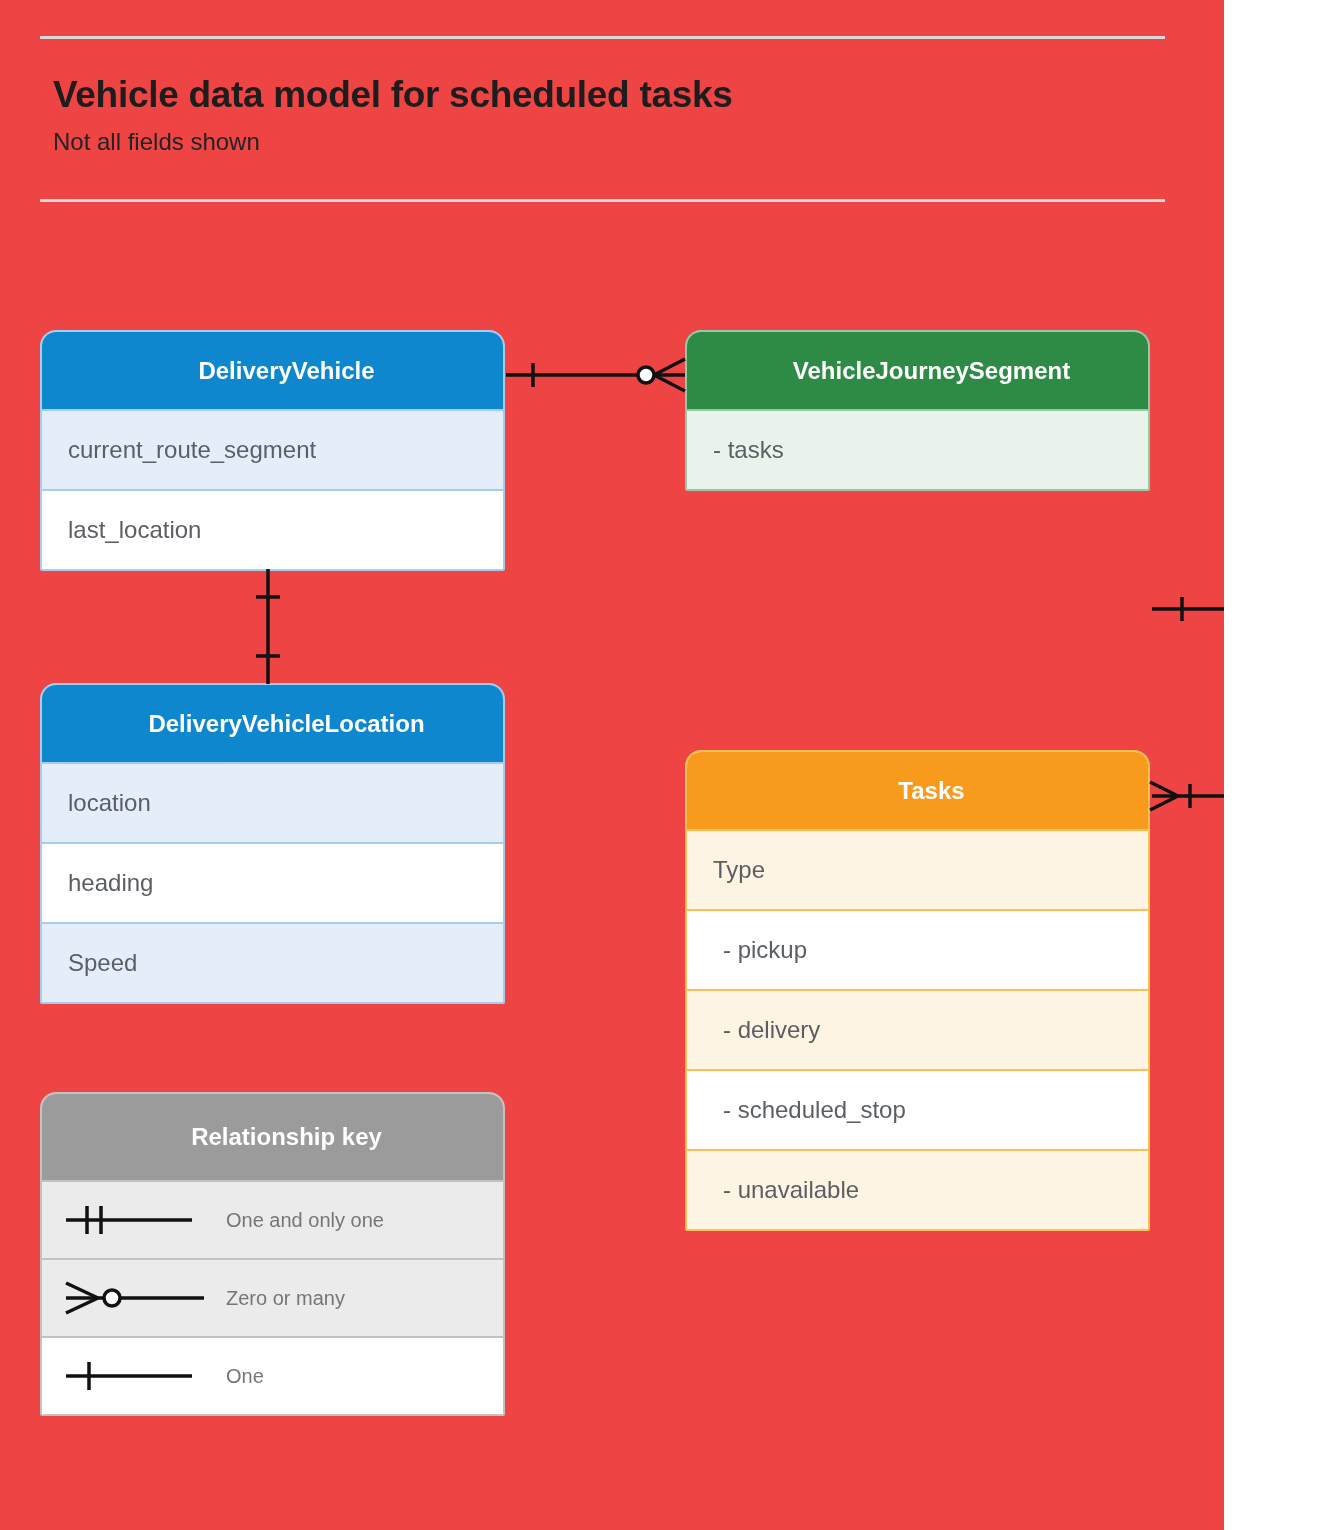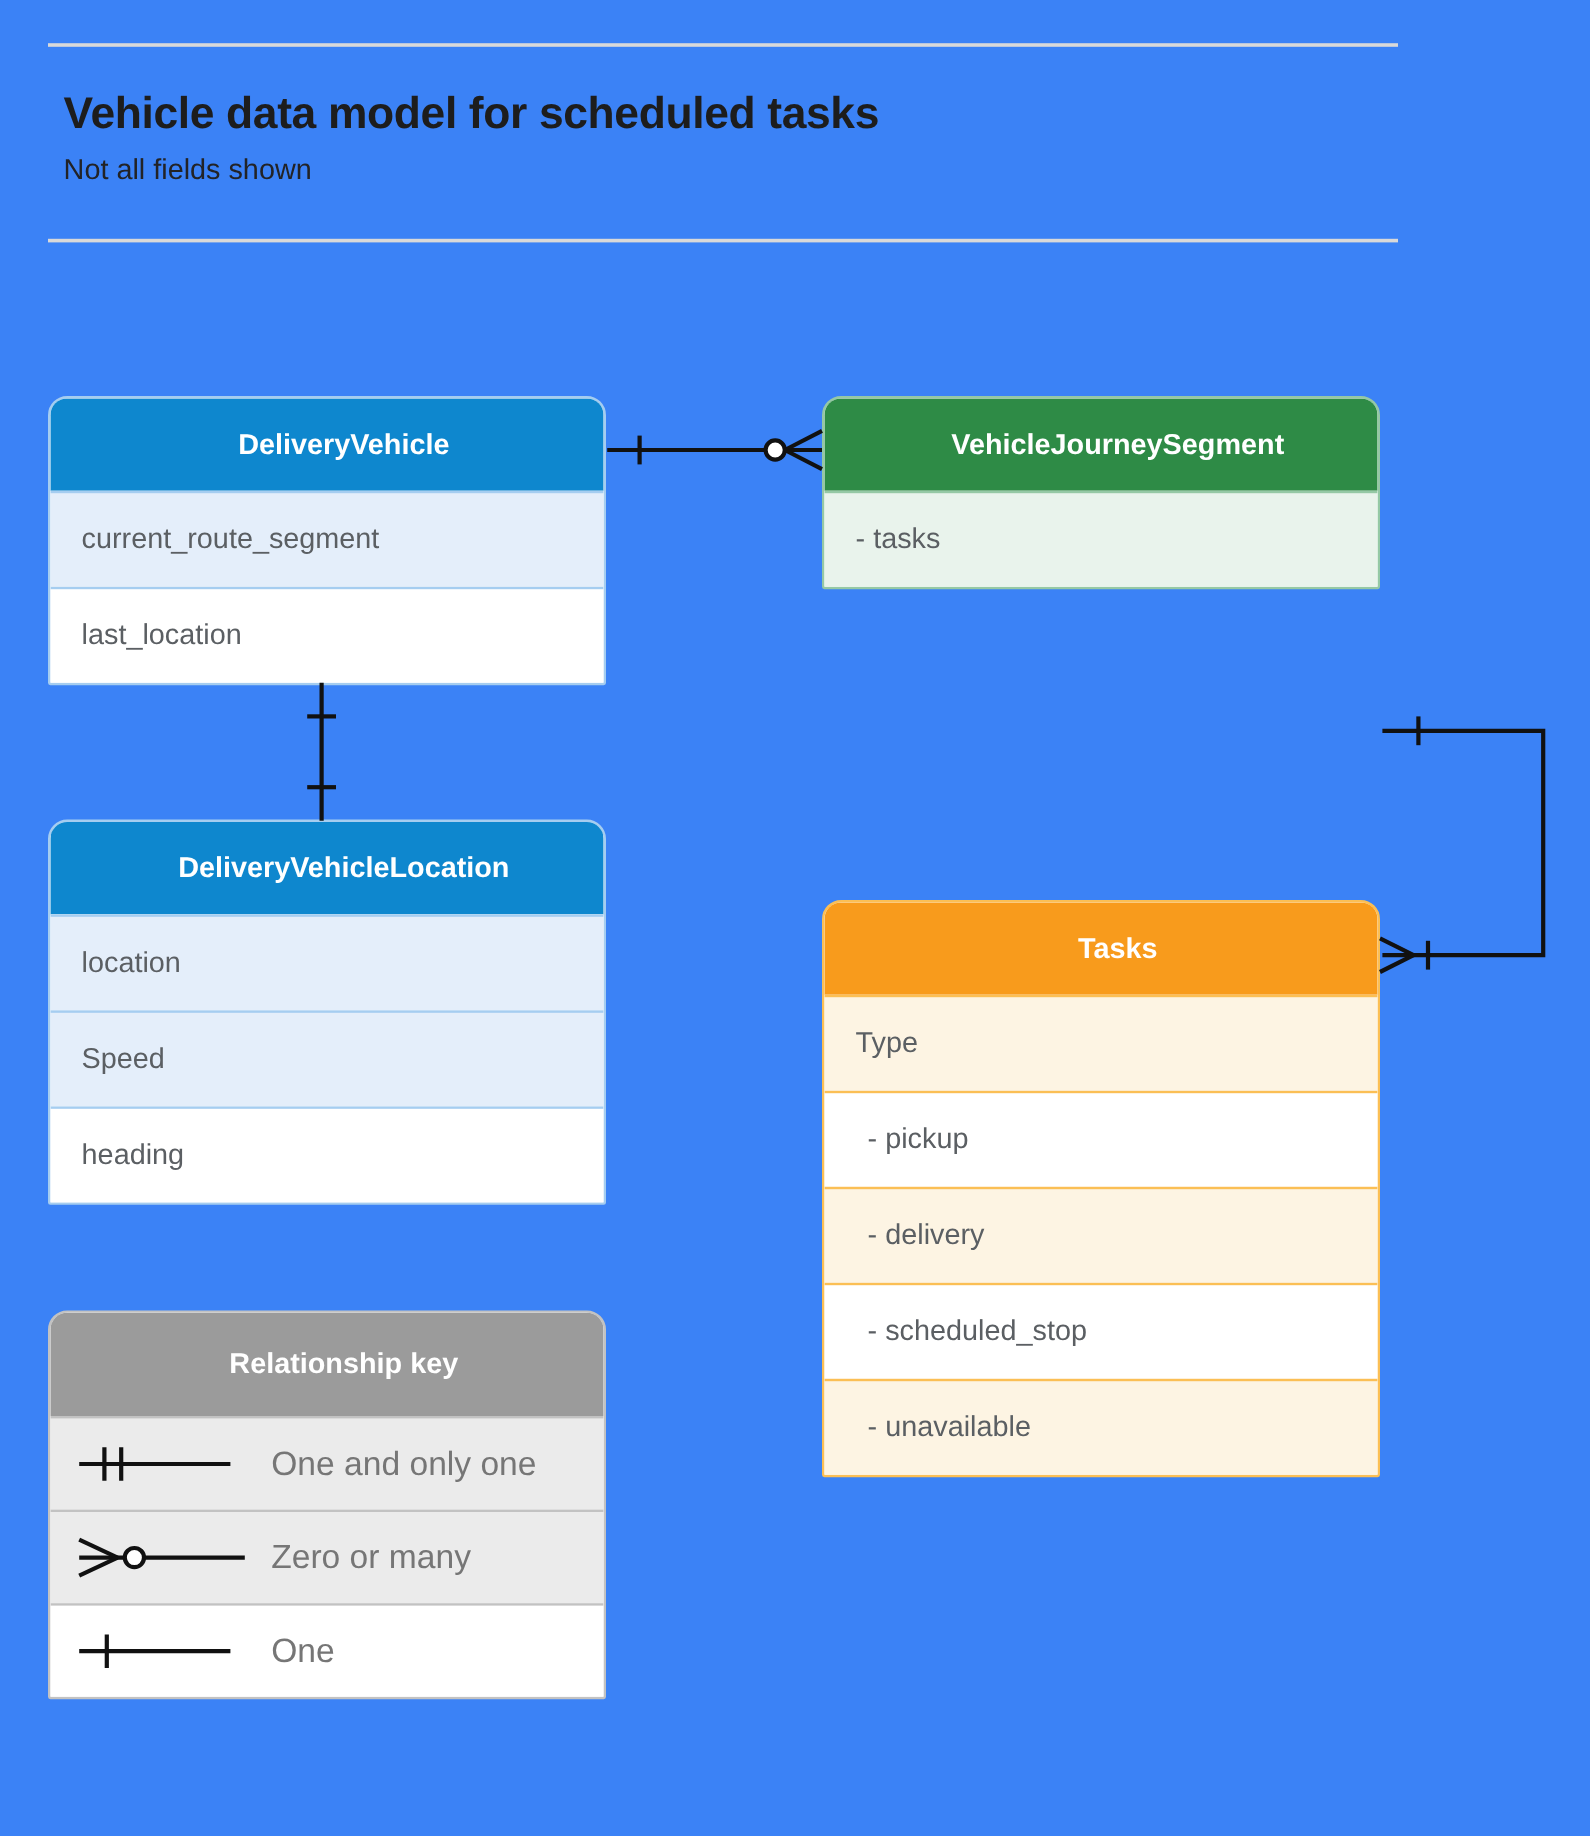--- a/index.html
+++ b/index.html
@@ -1,20 +1,20 @@
 <!DOCTYPE html>
 <html><head>
 <meta charset="utf-8">
 <style>
   html,body{margin:0;padding:0;background:#ffffff;}
   .canvas{
     position:relative;
-    width:1325px;
+    width:1224px;
     height:1530px;
-    background:#3b82f6;
+    background:#ef4444;
     font-family:"Liberation Sans", sans-serif;
     overflow:hidden;
     text-decoration:underline;
   }
   .rule{position:absolute;left:40px;width:1125px;height:3px;background:#d9d9d9;}
   .rule-top{top:36px;}
   .rule-bottom{top:199px;}
   .page-title{
     position:absolute;left:53px;top:74px;margin:0;
     font-size:37px;font-weight:bold;color:#1d1d1d;letter-spacing:-0.3px;
@@ -53,21 +53,21 @@
   .e-journey-segment{left:685px;top:330px;}
   .e-vehicle-location{left:40px;top:683px;}
   .e-tasks{left:685px;top:750px;}
 
   
   .key{left:40px;top:1092px;}
   .key .entity-header{height:86px;}
   .key-row{
     height:78px;box-sizing:border-box;display:flex;align-items:center;
     padding-left:22px;border-top:2px solid var(--bd);background:#ffffff;
-    font-size:28px;color:#767676;
+    font-size:20px;color:#767676;
   }
   .key-row.tint{background:var(--tint);}
   .key-symbol{width:150px;height:44px;flex:0 0 150px;margin-right:12px;}
   .key-label{white-space:nowrap;}
 
   
   .overlay{
     position:absolute;left:0;top:0;width:1325px;height:1530px;
     z-index:5;pointer-events:none;
   }
@@ -96,22 +96,22 @@
       <span>VehicleJourneySegment</span>
     </div>
     <div class="entity-row tint">- tasks</div>
   </div>
 
   <div class="entity t-blue e-vehicle-location">
     <div class="entity-header">
       <span>DeliveryVehicleLocation</span>
     </div>
     <div class="entity-row tint">location</div>
+    <div class="entity-row">heading</div>
     <div class="entity-row tint">Speed</div>
-    <div class="entity-row">heading</div>
   </div>
 
   <div class="entity t-orange e-tasks">
     <div class="entity-header">
       <span>Tasks</span>
     </div>
     <div class="entity-row tint">Type</div>
     <div class="entity-row indent">- pickup</div>
     <div class="entity-row tint indent">- delivery</div>
     <div class="entity-row indent">- scheduled_stop</div>

